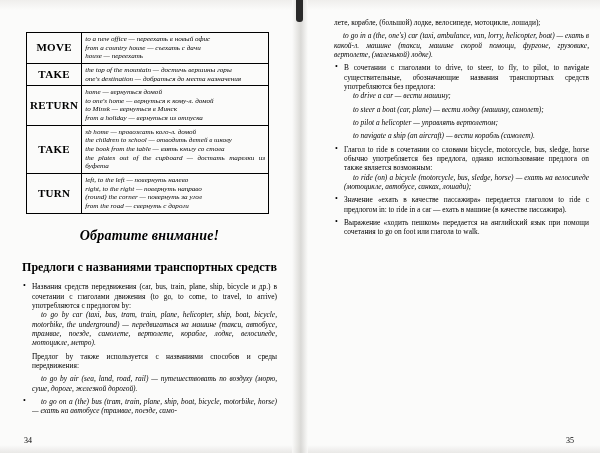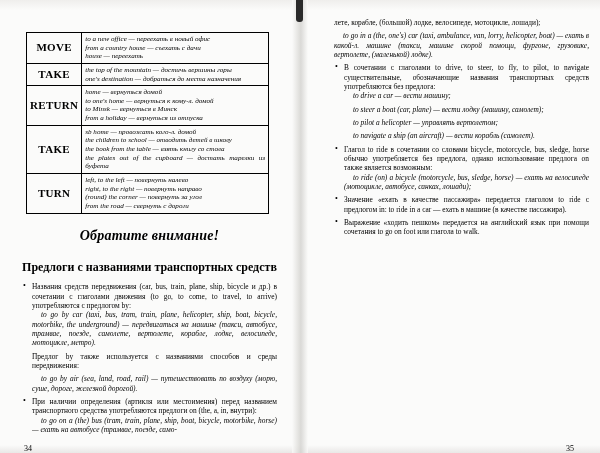--- a/index.html
+++ b/index.html
@@ -120,21 +120,21 @@
   p.para {
     margin: 0 0 4px 0;
     text-indent: 9px;
   }
   p.flush {
     margin: 0 0 4px 0;
     text-indent: 0;
   }
   .folio {
     position: absolute;
-    bottom: 0;
+    bottom: 8px;
     font-size: 8px;
     font-family: "Liberation Serif", serif;
   }
   .folio-left { left: 24px; }
   .folio-right { right: 26px; }
 </style>
 </head>
 <body>
 
 <div class="page"></div>
@@ -196,21 +196,20 @@
   <h3 class="sub">Предлоги с названиями транспортных средств</h3>
 
   <ul class="bul">
     <li>
       <span>Названия средств передвижения (car, bus, train, plane, ship, bicycle и др.) в сочетании с глаголами движения (to go, to come, to travel, to arrive) употребляются с предлогом by:</span>
       <p class="para it">to go by car (taxi, bus, tram, train, plane, helicopter, ship, boat, bicycle, motorbike, the underground) — передвигаться на машине (такси, автобусе, трамвае, поезде, самолете, вертолете, корабле, лодке, велосипеде, мотоцикле, метро).</p>
       <p class="flush">Предлог by также используется с названиями способов и среды передвижения:</p>
       <p class="para it">to go by air (sea, land, road, rail) — путешествовать по воздуху (морю, суше, дороге, железной дорогой).</p>
     </li>
     <li>
-      <span>При наличии определения (артикля или местоимения) перед названием транспортного средства употребляются предлоги on (the, а, in, внутри):</span>
       <p class="para it">to go on a (the) bus (tram, train, plane, ship, boat, bicycle, motorbike, horse) — ехать на автобусе (трамвае, поезде, само-</p>
     </li>
   </ul>
 
 </div>
 
 <div class="col col-right">
 
   <p class="flush">лете, корабле, (большой) лодке, велосипеде, мотоцикле, лошади);</p>
   <p class="para it">to go in a (the, one's) car (taxi, ambulance, van, lorry, helicopter, boat) — ехать в какой-л. машине (такси, машине скорой помощи, фургоне, грузовике, вертолете, (маленькой) лодке).</p>

